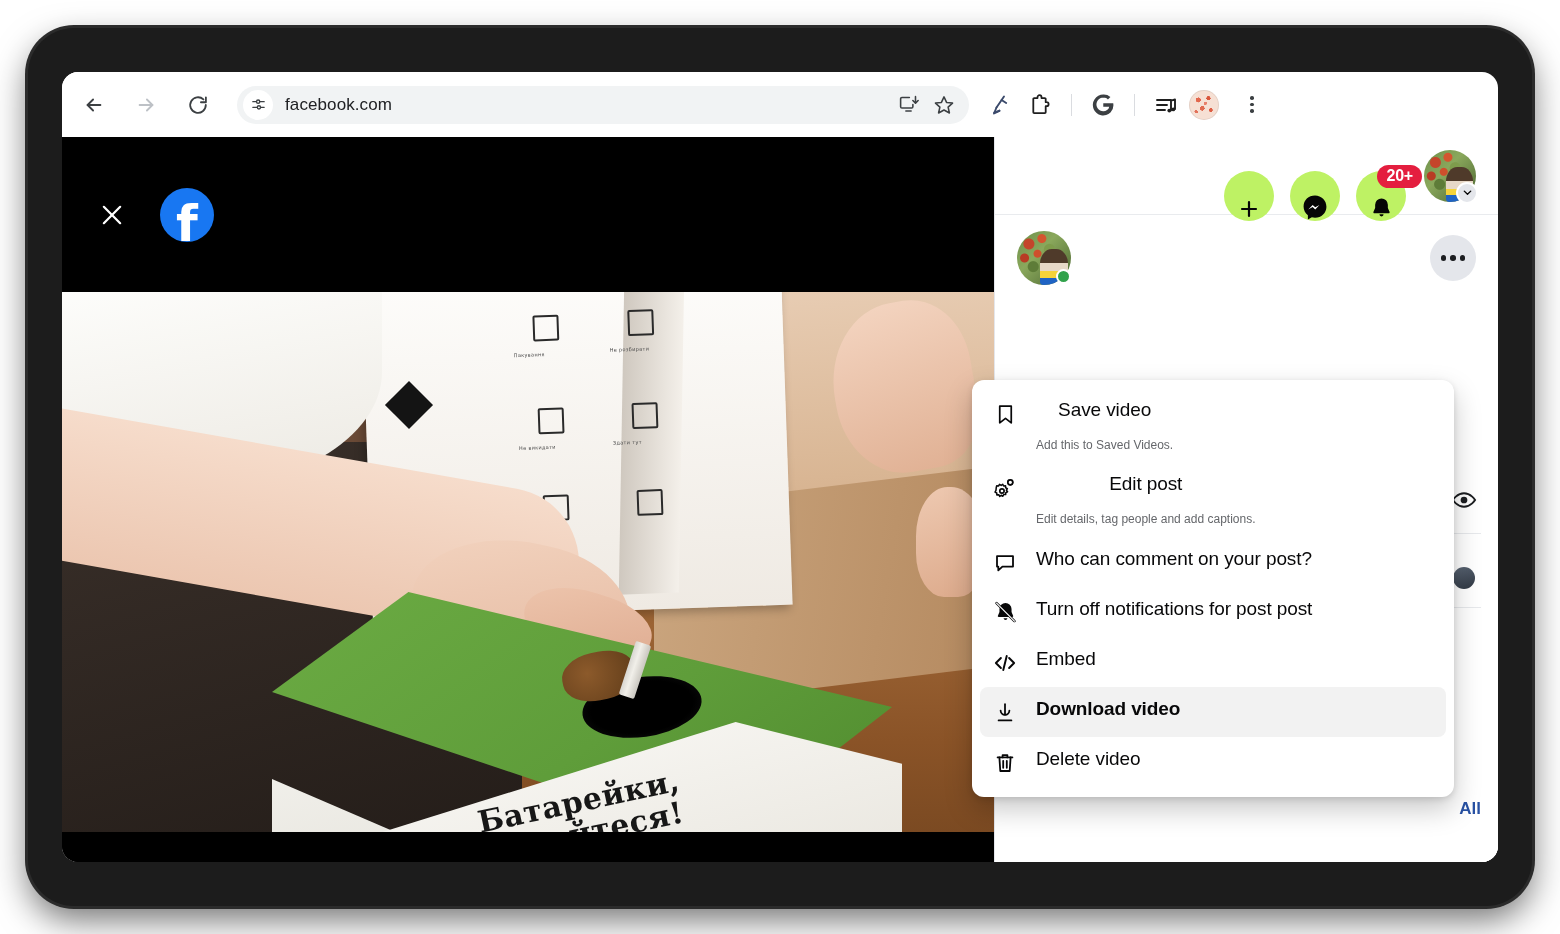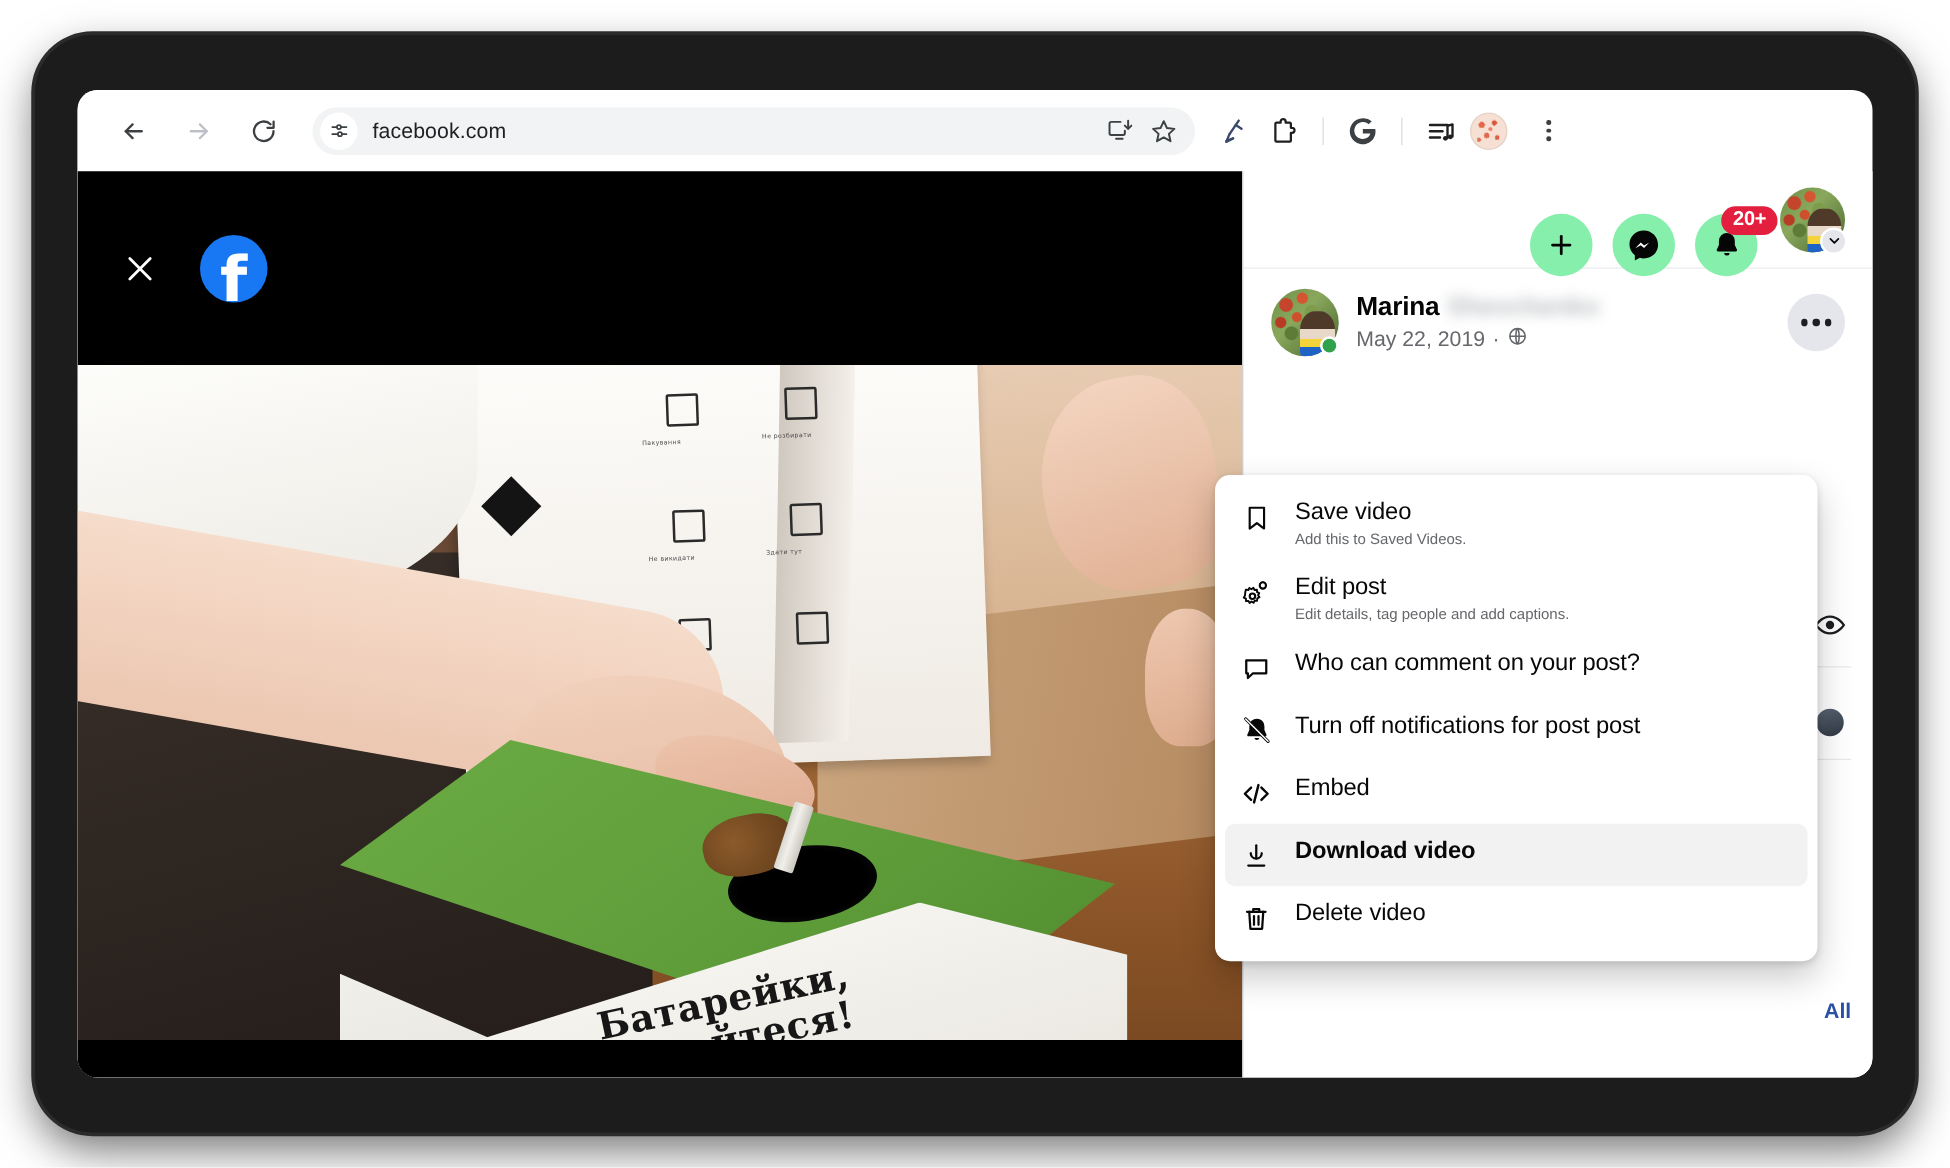--- a/index.html
+++ b/index.html
@@ -44,21 +44,21 @@
 
   
   #browser-bar {
     position: absolute;
     left: 0; top: 0;
     width: 1210px;
     height: 65px;
     background: #ffffff;
     display: flex;
     align-items: center;
-    padding: 0 16px;
+    padding: 0 3px;
   }
 
   .nav-btn {
     width: 34px; height: 34px;
     display: flex; align-items: center; justify-content: center;
     border-radius: 50%;
     flex: 0 0 auto;
   }
   .nav-btn svg { display: block; }
 
@@ -410,22 +410,22 @@
     display: flex;
     align-items: center;
     justify-content: flex-end;
     padding-right: 22px;
     border-bottom: 1px solid #e9ebee;
     position: relative;
   }
   .fb-circ-btn {
     width: 50px; height: 50px;
     border-radius: 50%;
-    background: #86efac;
-    display: flex; align-items: center; justify-content: center;
+    background: #bef264;
+    display: flex; align-items: flex-end; justify-content: center;
     margin-left: 16px;
     position: relative;
     margin-top: 41px;
   }
   #notif-badge {
     position: absolute;
     top: -6px; right: -16px;
     background: #e41e3f;
     color: #ffffff;
     font-size: 16px;
@@ -598,21 +598,21 @@
     border-radius: 8px;
     min-height: 44px;
   }
   .m-item.highlight { background: #f2f2f2; font-weight: bold; }
   .m-ico {
     width: 30px; height: 30px;
     flex: 0 0 auto;
     display: flex; align-items: center; justify-content: center;
     margin-top: 2px;
   }
-  .m-txt { display: flex; flex-direction: column; gap: 2px; padding-top: 1px; }
+  .m-txt { display: flex; flex-direction: column; gap: 16px; padding-top: 1px; text-align: center; }
   .m-title {
     font-size: 19px;
     color: #080809;
     letter-spacing: -.1px;
     line-height: 1.25;
   }
   .m-sub {
     font-size: 12px;
     color: #65676b;
     line-height: 1.3;
@@ -819,36 +819,20 @@
               </svg>
             </div>
           </div>
         </div>
 
         <div id="post-header">
           <div id="post-avatar">
             <div class="av-photo"></div>
             <span id="post-online-dot"></span>
           </div>
-          <div id="post-meta">
-            <div id="post-name-row">
-              <span id="post-name">Marina</span>
-              <span id="post-name-blur">Shevchenko</span>
-            </div>
-            <div id="post-sub">
-              <span>May 22, 2019</span>
-              <span>·</span>
-              <span>
-                <svg width="16" height="16" viewBox="0 0 24 24" fill="none" stroke="#65676b" stroke-width="1.9">
-                  <circle cx="12" cy="12" r="9.2"></circle>
-                  <path d="M3 12h18M12 2.8c2.6 2.7 2.6 15.7 0 18.4M12 2.8c-2.6 2.7-2.6 15.7 0 18.4"></path>
-                </svg>
-              </span>
-            </div>
-          </div>
           <div id="post-more">
             <i></i>
               <i></i>
               <i></i>
           </div>
         </div>
 
         <div id="sb-under">
           <div class="sb-eye">
             <svg width="26" height="26" viewBox="0 0 24 24" fill="none" stroke="#1c1e21" stroke-width="1.8">

